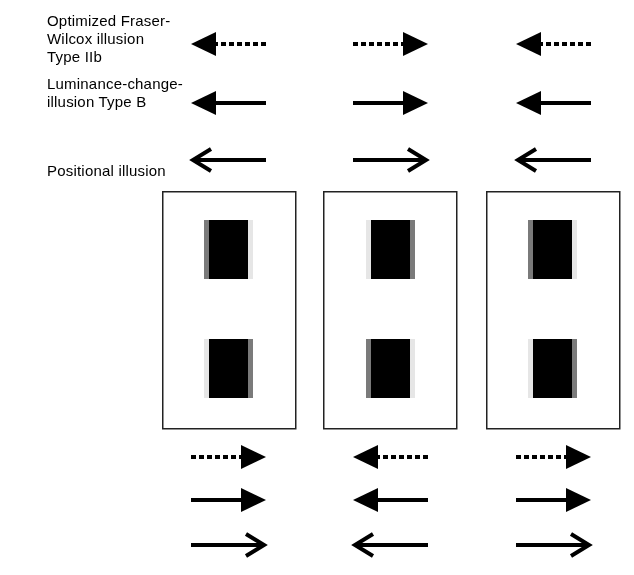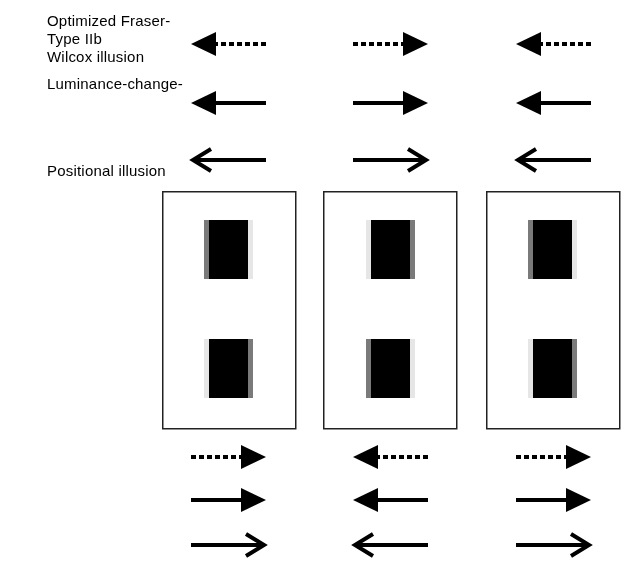--- a/index.html
+++ b/index.html
@@ -14,25 +14,26 @@
   #lbl0 { top: 12px; }
   #lbl1 { top: 75px; }
   #lbl2 { top: 162px; }
   svg#fig { position: absolute; left: 0; top: 0; }
 </style>
 </head>
 <body>
 
 <div class="label" id="lbl0">
     <div>Optimized Fraser-</div>
+    <div>Wilcox illusion</div>
     <div>Type IIb</div>
-    <div>Wilcox illusion</div>
   </div>
 <div class="label" id="lbl1">
     <div>Luminance-change-</div>
+    <div>illusion Type B</div>
   </div>
 <div class="label" id="lbl2">Positional illusion</div>
 
 <svg id="fig" width="634" height="575">
     <line x1="266" y1="44" x2="216" y2="44" stroke="#000000" stroke-width="4" stroke-dasharray="5 3"></line>
     <polygon points="191,44 216,32 216,56" fill="#000000"></polygon>
     <line x1="266" y1="103" x2="216" y2="103" stroke="#000000" stroke-width="4"></line>
     <polygon points="191,103 216,91 216,115" fill="#000000"></polygon>
     <line x1="266" y1="160" x2="193" y2="160" stroke="#000000" stroke-width="4"></line>
     <polyline points="211,149 193,160 211,171" fill="none" stroke="#000000" stroke-width="4"></polyline>

